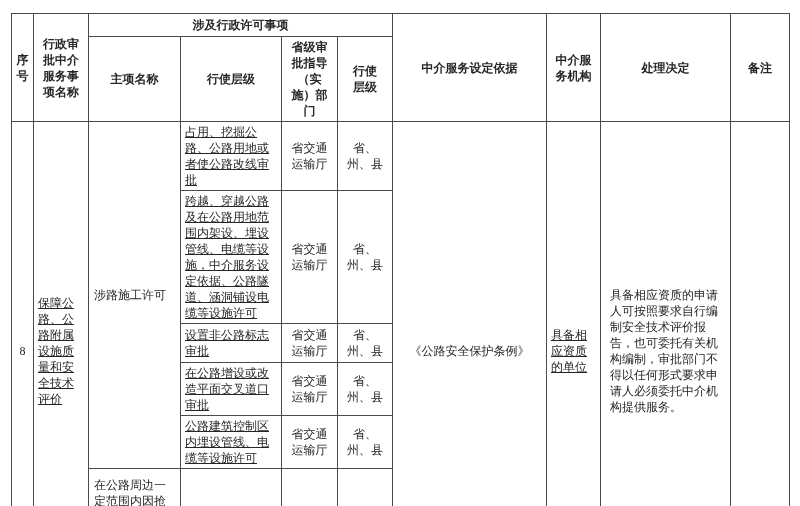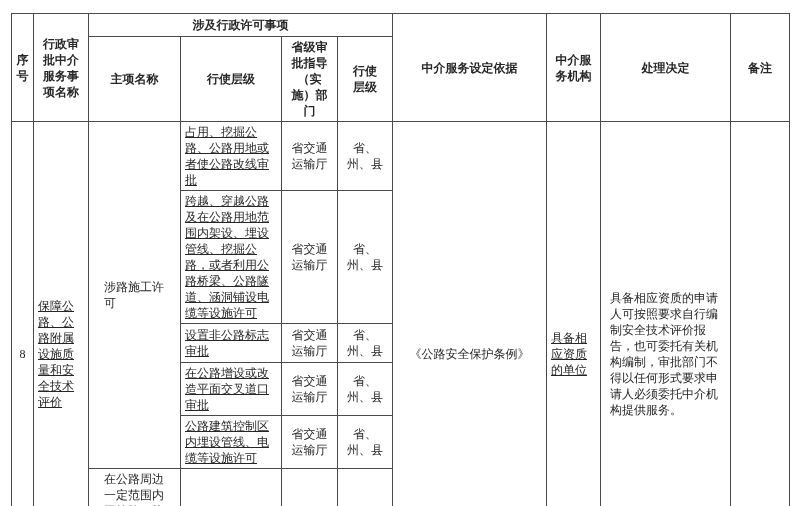--- a/index.html
+++ b/index.html
@@ -25,21 +25,21 @@
     line-height: 16px;
     color: #262626;
     word-break: normal;
     overflow: hidden;
   }
   th { font-weight: bold; }
   td.left { text-align: left; text-decoration: underline; }
   td.dept { padding: 2px 7px; font-family: Liberation Serif, serif; }
   td.decision { padding: 2px 9px; text-align: left; }
   th.level-h { padding: 18px 12px; }
-  td.mainitem { padding: 2px 15px; text-align: left; }
+  td.mainitem { padding: 2px 5px; text-align: left; }
 </style>
 </head>
 <body>
 
 <table>
   <colgroup>
     <col style="width:22px">
       <col style="width:55px">
       <col style="width:92px">
     <col style="width:101px">
@@ -75,21 +75,21 @@
     <td class="left">占用、挖掘公路、公路用地或者使公路改线审批</td>
     <td class="dept">省交通运输厅</td>
     <td>省、州、县</td>
     <td rowspan="6">《公路安全保护条例》</td>
     <td rowspan="6" class="left">具备相应资质的单位</td>
     <td rowspan="6" class="decision">具备相应资质的申请人可按照要求自行编制安全技术评价报告，也可委托有关机构编制，审批部门不得以任何形式要求申请人必须委托中介机构提供服务。</td>
     <td rowspan="6"></td>
   </tr>
 
   <tr style="height:108px;">
-    <td class="left">跨越、穿越公路及在公路用地范围内架设、埋设管线、挖掘公路，或者利用公路桥梁、公路隧道、涵洞铺设电缆等设施许可</td>
+    <td class="left">跨越、穿越公路及在公路用地范围内架设、埋设管线、电缆等设施，中介服务设定依据、公路隧道、涵洞铺设电缆等设施许可</td>
     <td class="dept">省交通运输厅</td>
     <td>省、州、县</td>
   </tr>
 
   <tr style="height:39px;">
     <td class="left">设置非公路标志审批</td>
     <td class="dept">省交通运输厅</td>
     <td>省、州、县</td>
   </tr>
 

